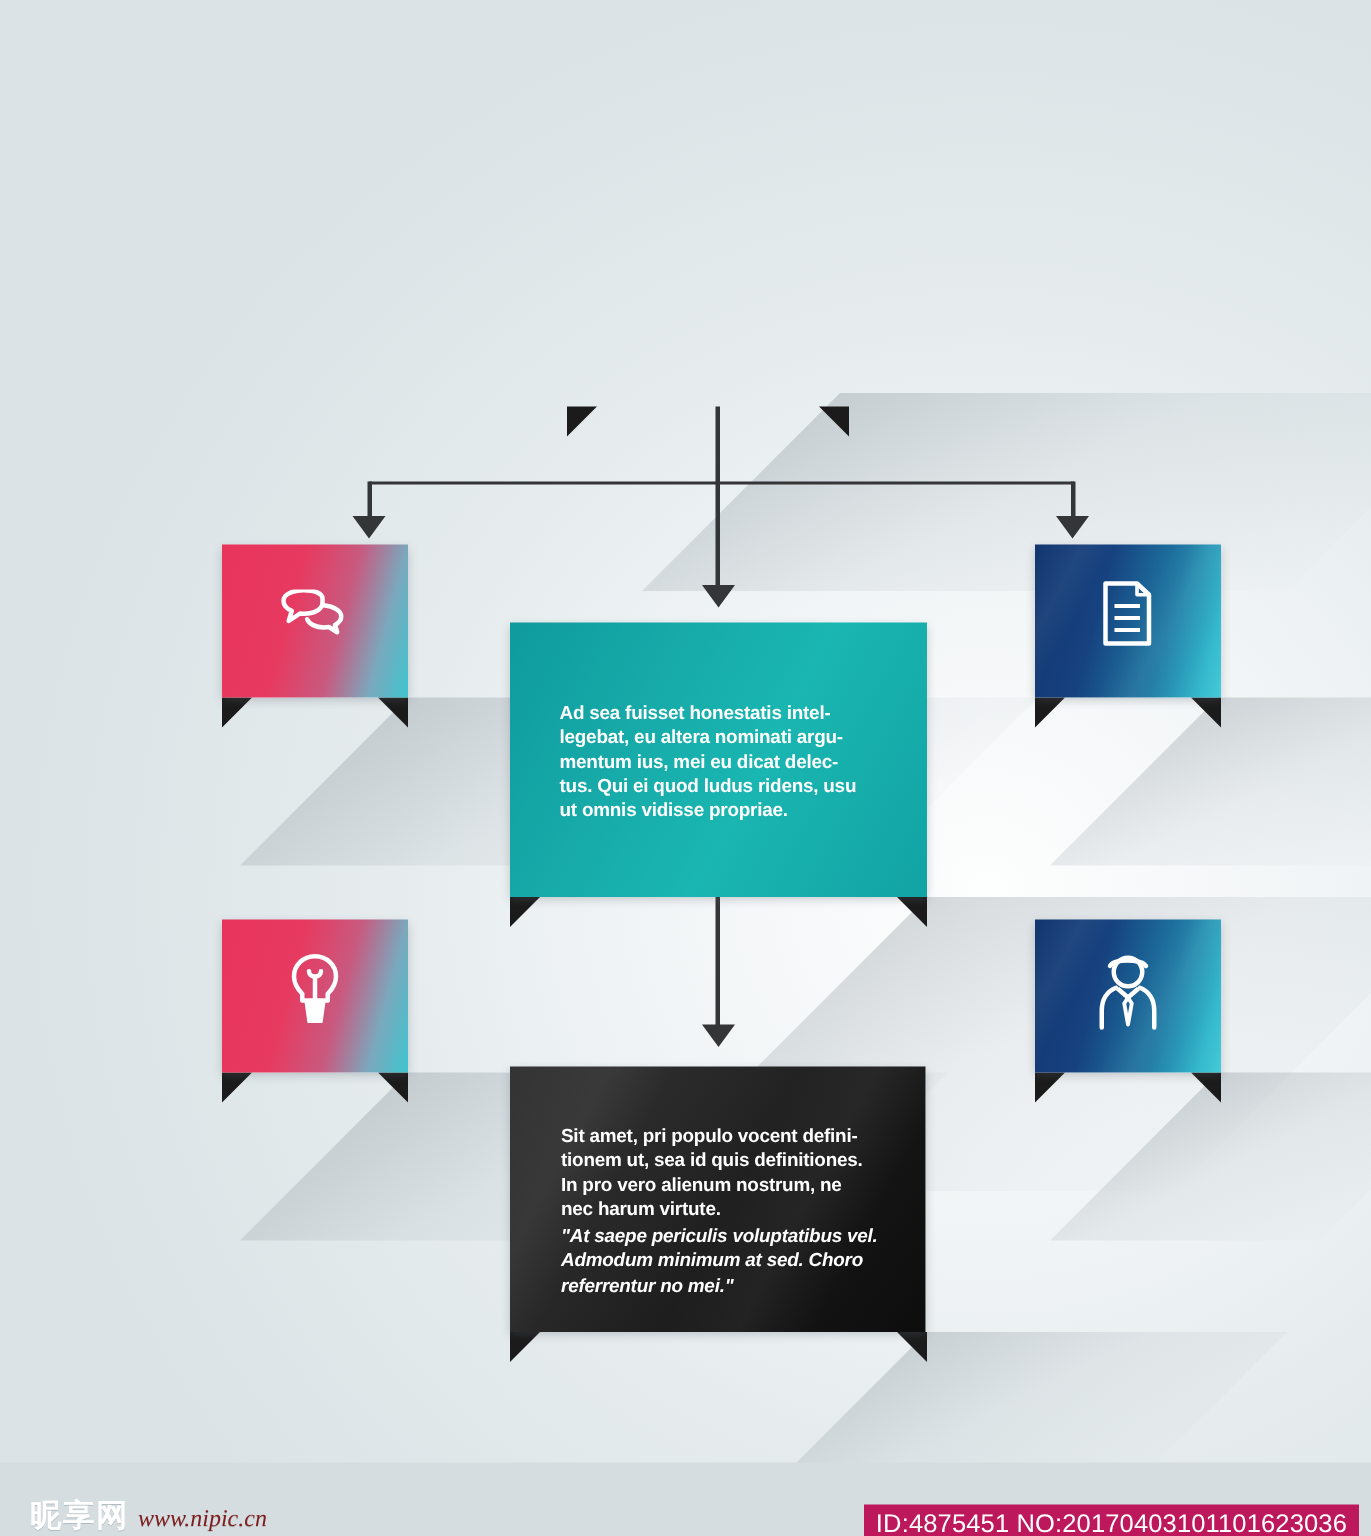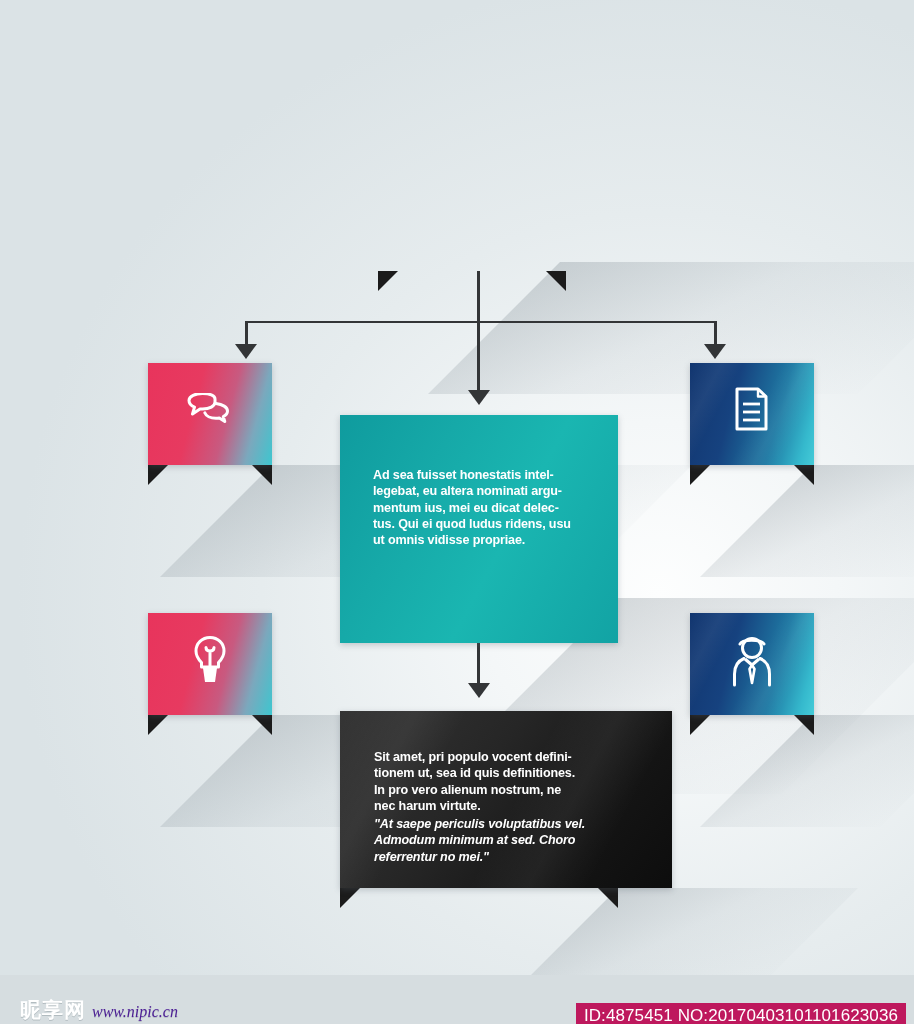--- a/index.html
+++ b/index.html
@@ -133,21 +133,21 @@
     font-size: 21px;
     font-weight: 700;
     color: #ffffff;
     letter-spacing: 1px;
     text-shadow: 0 1px 0 rgba(150,160,165,0.55);
   }
   #wm-url {
     font-family: "Liberation Serif", serif;
     font-style: italic;
     font-size: 16px;
-    color: #4c1d95;
+    color: #7f1d1d;
     text-shadow: 0 1px 0 rgba(150,160,165,0.5);
   }
   #wm-id {
     position: absolute;
     right: 8px;
     top: 28px;
     background: #be185d;
     color: #ffffff;
     font-size: 17px;
     padding: 3px 8px;
@@ -186,32 +186,32 @@
 
   <div class="line vline" style="left:477px; top:321px; height:73px;"></div>
   <div class="arrowhead" style="left:468px; top:390px;"></div>
 
   <div class="line vline" style="left:477px; top:598px; height:89px;"></div>
   <div class="arrowhead" style="left:468px; top:683px;"></div>
 
   <div class="tail left" style="left:378px; top:271px;"></div>
   <div class="tail right" style="left:546px; top:271px;"></div>
 
-  <div class="panel" style="left:340px; top:415px; width:278px; height:228px;">
+  <div class="panel" style="left:340px; top:415px; width:278px; height:183px;">
     <div class="face" style="background: linear-gradient(118deg, #0f9b9e 0%, #16a9a8 30%, #1ab6b1 58%, #12a3a4 100%);"></div>
     <div class="body-text" style="left:33px; top:52px; width:222px;">Ad sea fuisset honestatis intel-
 legebat, eu altera nominati argu-
 mentum ius, mei eu dicat delec-
 tus. Qui ei quod ludus ridens, usu
 ut omnis vidisse propriae.</div>
   </div>
   <div class="tail left" style="left:340px; top:598px;"></div>
   <div class="tail right" style="left:598px; top:598px;"></div>
 
-  <div class="panel" style="left:340px; top:711px; width:332px; height:177px;">
+  <div class="panel" style="left:340px; top:711px; width:277px; height:177px;">
     <div class="face sheen" style="background: linear-gradient(128deg, #343434 0%, #262626 40%, #141414 75%, #0d0d0d 100%);"></div>
     <div class="body-text" style="left:34px; top:38px; width:230px;">Sit amet, pri populo vocent defini-
 tionem ut, sea id quis definitiones.
 In pro vero alienum nostrum, ne
 nec harum virtute.</div>
     <div class="body-text quote" style="left:34px; top:105px; width:222px;">"At saepe periculis voluptatibus vel. Admodum minimum at sed. Choro referrentur no mei."</div>
   </div>
   <div class="tail left" style="left:340px; top:888px;"></div>
   <div class="tail right" style="left:598px; top:888px;"></div>
 

